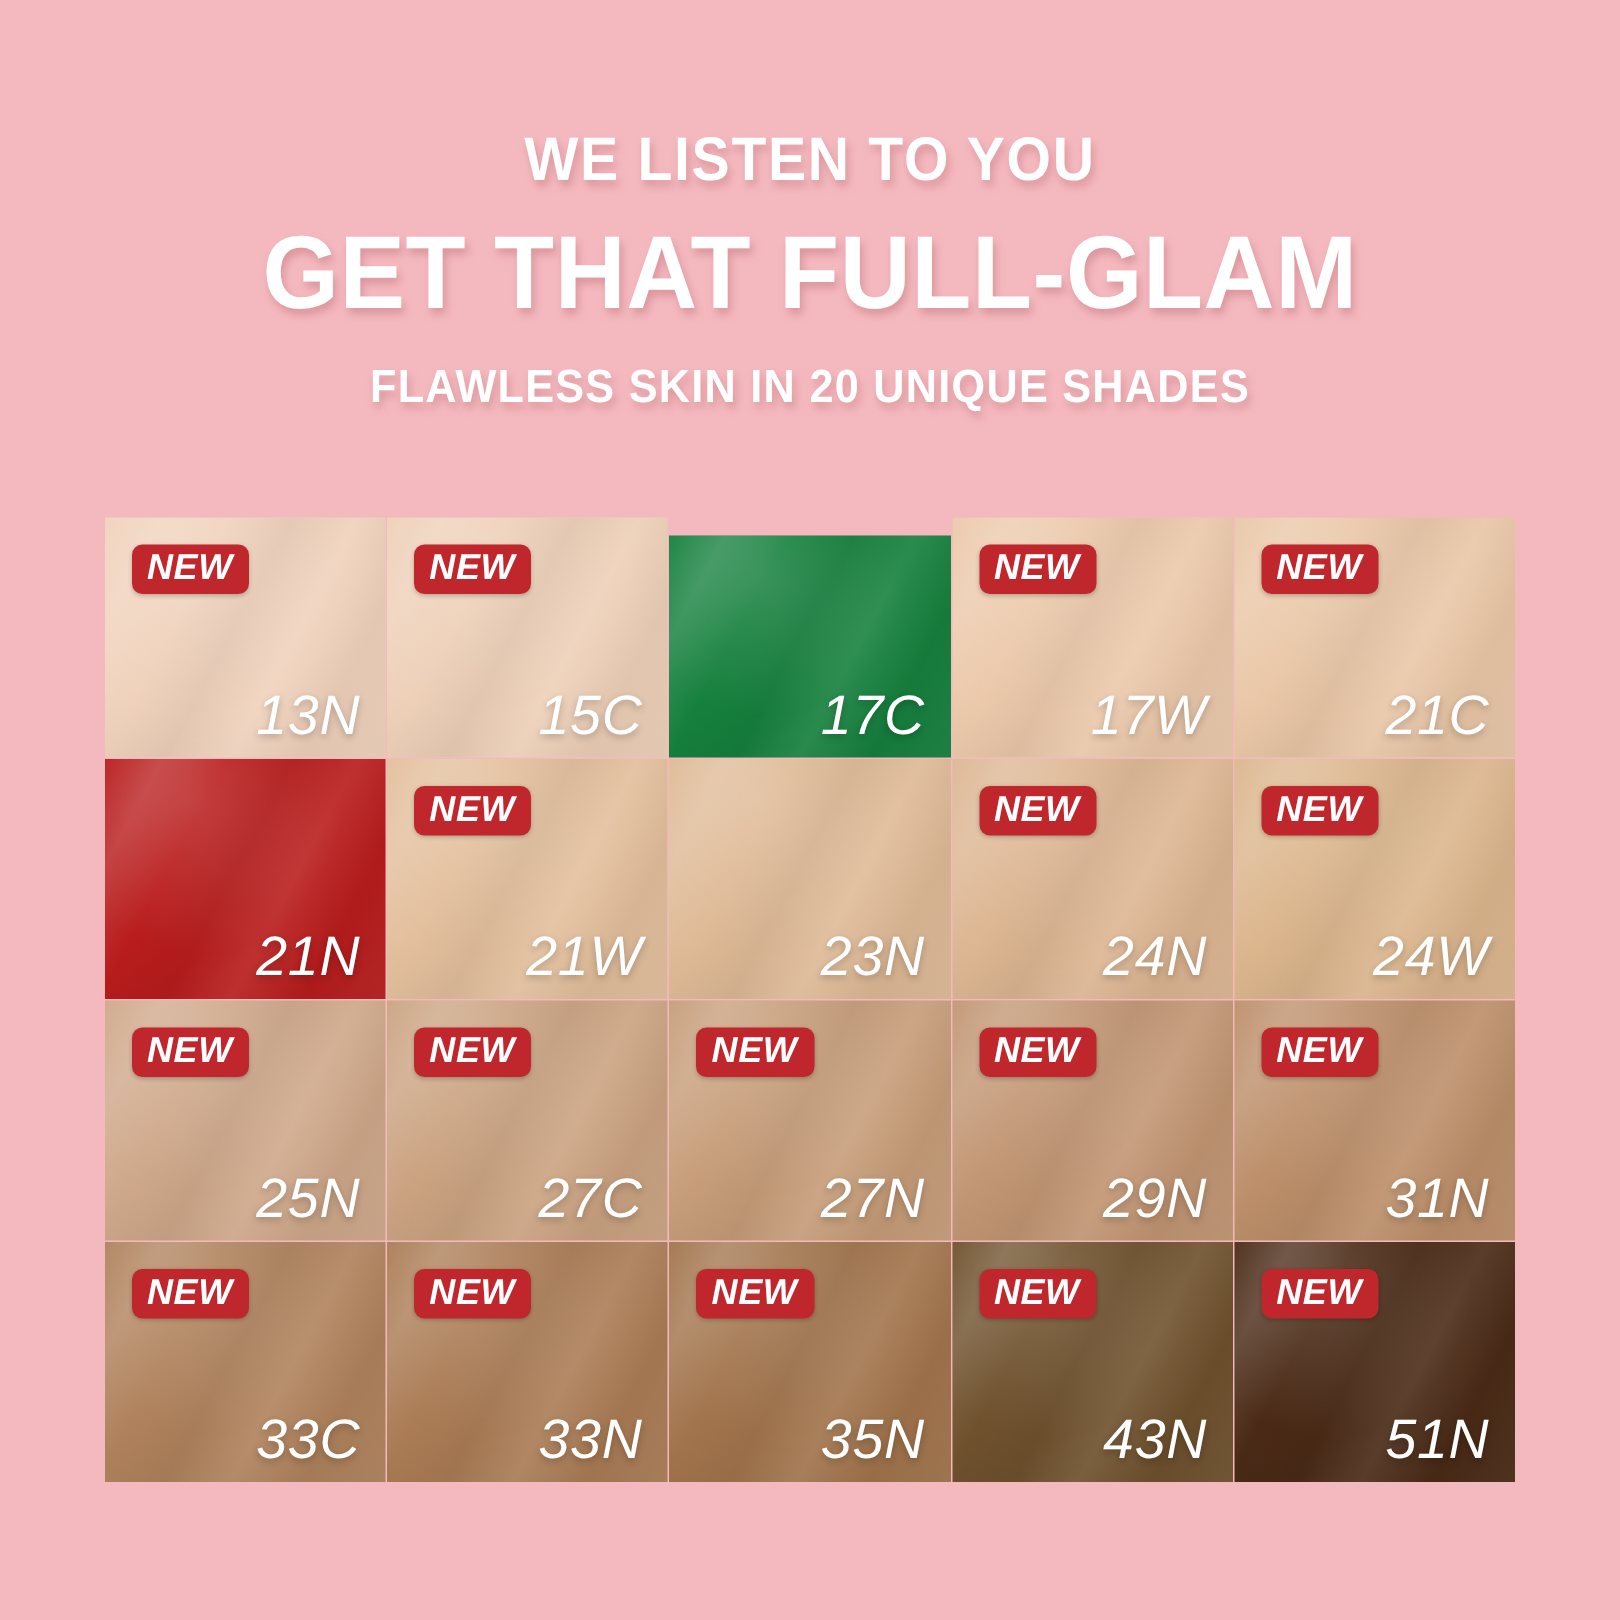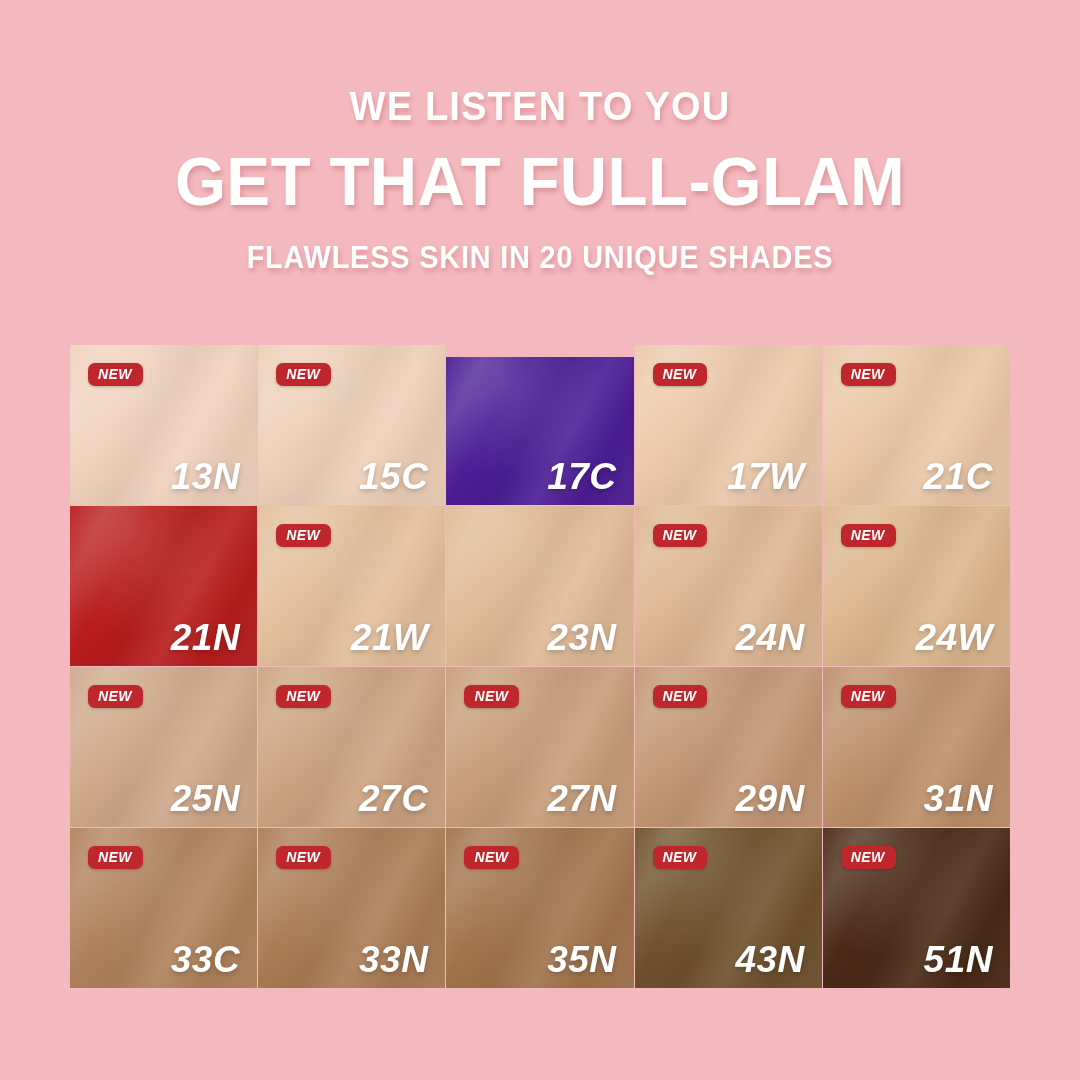--- a/index.html
+++ b/index.html
@@ -90,38 +90,38 @@
         rgba(0,0,0,0.055) 100%);
     pointer-events:none;
   }
 
   
   .badge{
     position:absolute;
     left:18px;top:18px;
     background:#c0272d;
     color:#ffffff;
-    font-size:14px;
+    font-size:24px;
     font-weight:bold;
     font-style:italic;
     letter-spacing:0.4px;
     padding:4px 11px 5px 10px;
     border-radius:7px;
     line-height:1;
     box-shadow:0 1px 3px rgba(0,0,0,0.22);
   }
 
   
   .code{
     position:absolute;
     right:17px;bottom:10px;
     color:#ffffff;
     font-size:37px;
     font-style:italic;
-    font-weight:700;
+    font-weight:400;
     letter-spacing:0.5px;
     line-height:1;
     text-shadow:0 2px 5px rgba(0,0,0,0.22);
   }
 </style>
 </head>
 <body>
 
 <div class="promo">
 
@@ -137,21 +137,21 @@
         <div class="vignette"></div>
         <span class="badge" style="background: rgb(192, 39, 45); color: rgb(255, 255, 255);">NEW</span>
         <span class="code">13N</span>
       </div>
       <div class="swatch" style="background: rgb(238, 208, 184);">
         <div class="sheen"></div>
         <div class="vignette"></div>
         <span class="badge" style="background: rgb(192, 39, 45); color: rgb(255, 255, 255);">NEW</span>
         <span class="code">15C</span>
       </div>
-      <div class="swatch" style="background: #4c1d95; margin-top: 12px;">
+      <div class="swatch" style="background: #15803d; margin-top: 12px;">
         <div class="sheen"></div>
         <div class="vignette"></div>
         <span class="code">17C</span>
       </div>
       <div class="swatch" style="background: rgb(236, 201, 171);">
         <div class="sheen"></div>
         <div class="vignette"></div>
         <span class="badge" style="background: rgb(192, 39, 45); color: rgb(255, 255, 255);">NEW</span>
         <span class="code">17W</span>
       </div>

